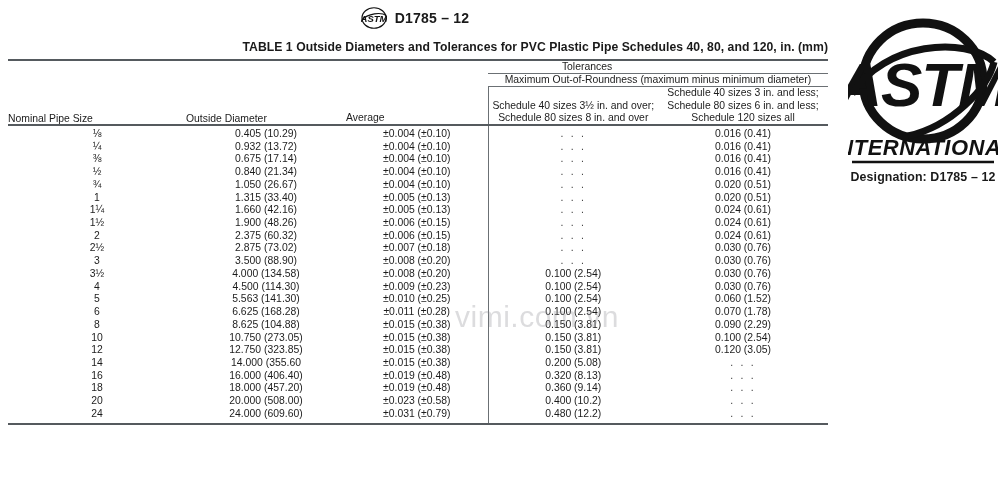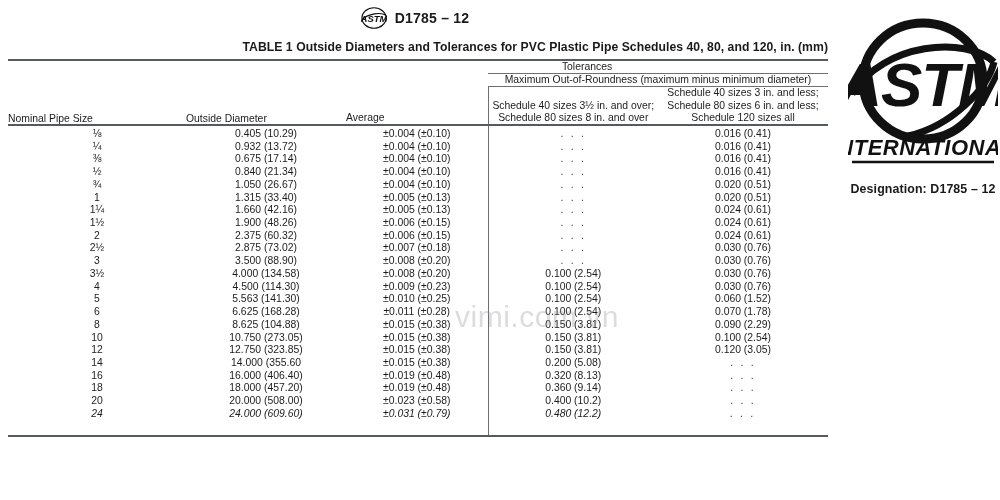--- a/index.html
+++ b/index.html
@@ -107,36 +107,36 @@
     line-height: 12.72px;
     height: 12.72px;
     white-space: nowrap;
     color: #1c1c1c;
   }
   .dots {
     letter-spacing: 2.2px;
     color: #3a3a3a;
   }
   tbody tr:first-child .cell { padding-top: 2px; }
-  tbody tr:last-child  .cell { padding-bottom: 14px; font-style: italic; }
+  tbody tr:last-child  .cell { padding-bottom: 2px; }
 
   .body-top  td { border-top: 2.2px solid #555a5e; }
   .body-bot  td { border-bottom: 2.2px solid #555a5e; }
 
   
   #logo-area {
     position: absolute;
     left: 848px;
     top: 18px;
     width: 150px;
     text-align: center;
   }
   #astm-logo { display: block; }
   #designation {
-    margin-top: 12px;
+    margin-top: 0;
     font-size: 12.4px;
     font-weight: bold;
     white-space: nowrap;
     letter-spacing: 0.1px;
   }
 </style>
 </head>
 <body>
 
 <div id="watermark">vimi.com.vn</div>

